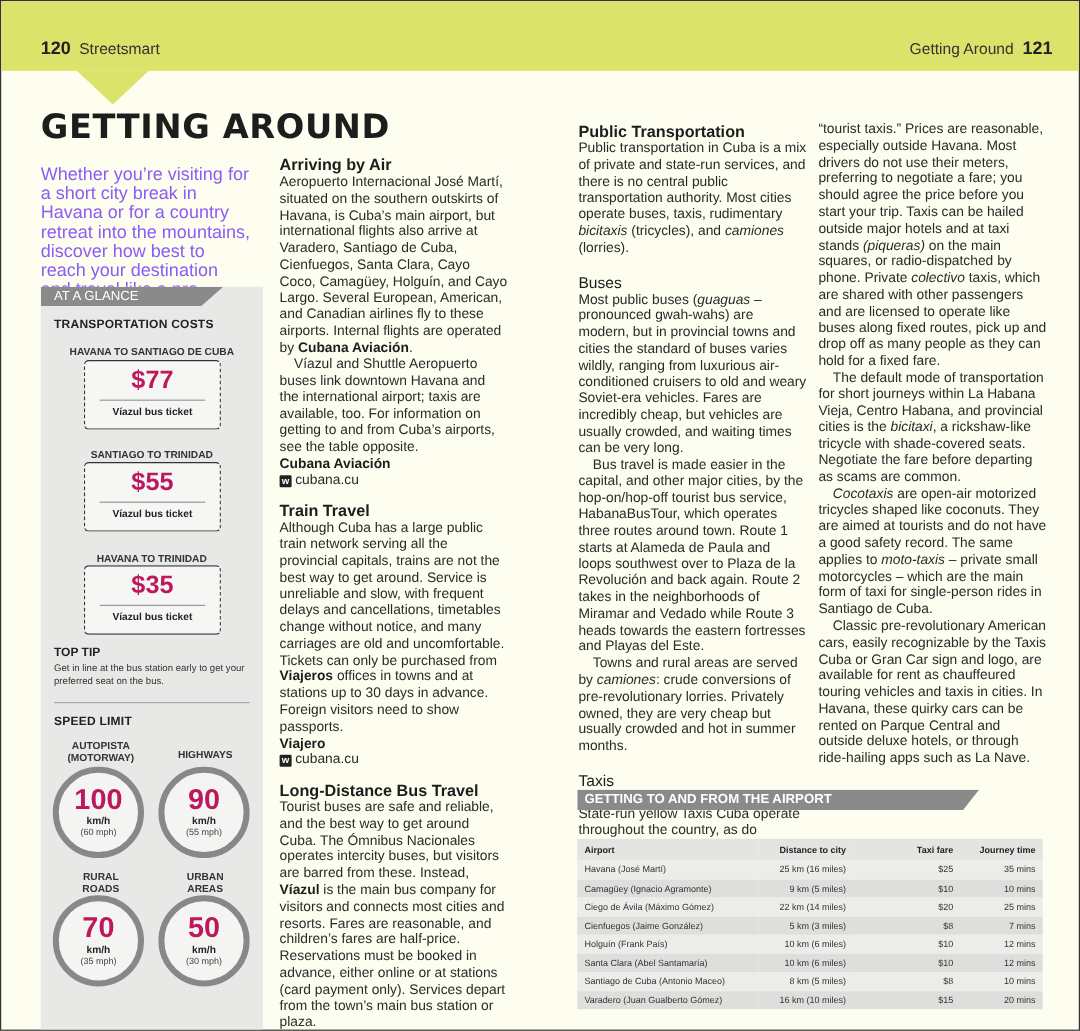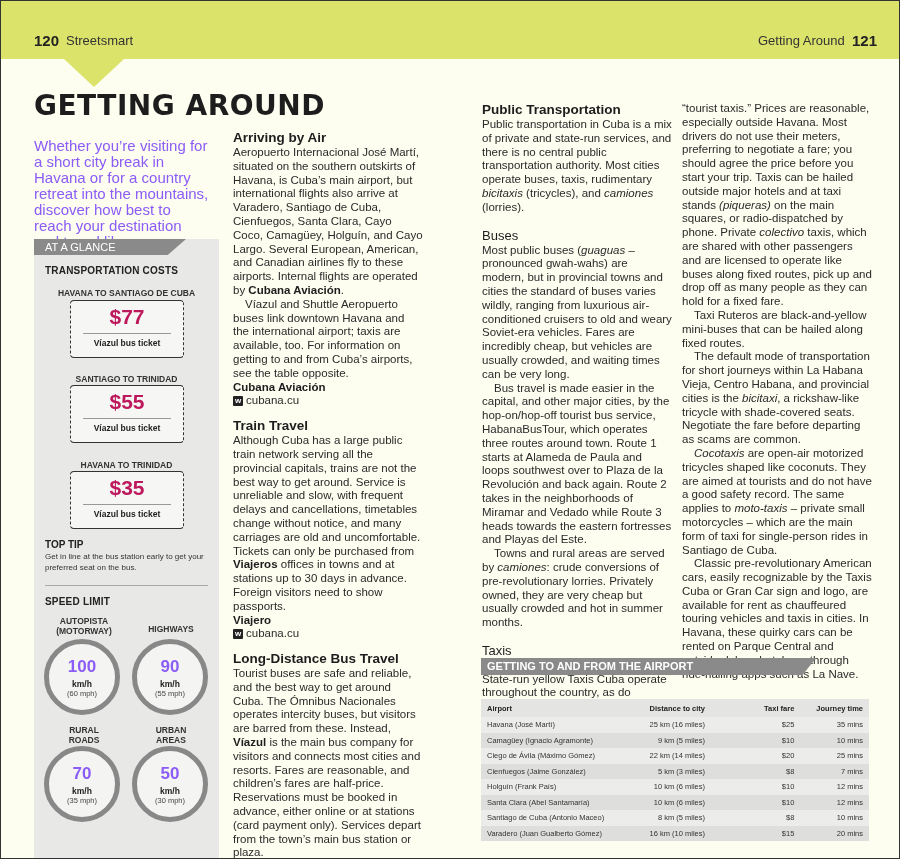--- a/index.html
+++ b/index.html
@@ -53,21 +53,21 @@
   .ticket .rule { width: 88px; height: 1px; background: #999; margin: 4px auto 4px; }
   .ticket .tname { font-weight: bold; font-size: 8.5px; color: #222; }
   .tip-h { position: absolute; left: 11px; top: 300px; font-weight: bold; font-size: 10px; color: #222; }
   .tip-t { position: absolute; left: 11px; top: 312px; width: 160px; font-size: 8px; line-height: 11px; color: #333; }
   .tip-rule { position: absolute; left: 11px; top: 346px; width: 163px; height: 1px; background: #aaa; }
   .sl-label { position: absolute; width: 80px; text-align: center; font-weight: bold; font-size: 8.5px; line-height: 10px; color: #333; }
   .sl-circle {
     position: absolute; width: 76px; height: 76px; border-radius: 50%;
     border: 5px solid #888; background: #f4f4f2; text-align: center;
   }
-  .sl-circle .num { font-weight: bold; font-size: 17px; line-height: 26px; margin-top: 10px; color: #8b5cf6; }
+  .sl-circle .num { font-weight: bold; font-size: 24px; line-height: 26px; margin-top: 10px; color: #be185d; }
   .sl-circle .unit { font-weight: bold; font-size: 8.5px; line-height: 9px; color: #222; }
   .sl-circle .mph { font-size: 7.5px; line-height: 10px; color: #444; }
 
   .col { position: absolute; font-size: 11.5px; line-height: 13.8px; color: #2a2a2a; }
   .col h2 { font-weight: bold; font-size: 13.5px; line-height: 16px; color: #1d1d1d; }
   .col h3 { font-weight: normal; font-size: 13px; line-height: 16px; color: #1d1d1d; margin-top: 13px; }
   .col p { margin: 0; }
   .col p.ind { text-indent: 12px; }
   .col .bold { font-weight: bold; color: #1d1d1d; }
   .col .link { display: flex; align-items: center; gap: 3px; }
@@ -207,21 +207,20 @@
     <p class="ind"><span>Towns and rural areas are served by </span><i>camiones</i><span>: crude conversions of pre-revolutionary lorries. Privately owned, they are very cheap but usually crowded and hot in summer months.</span></p>
   </section>
   <section>
     <h3>Taxis</h3>
     <p>Cuba has multiple types of taxi. State-run yellow Taxis Cuba operate throughout the country, as do Cubataxi’s yellow</p>
   </section>
 </div>
 
 <div class="col" style="left:681px;top:101px;width:190px">
   <p><span>“tourist taxis.” Prices are reasonable, especially outside Havana. Most drivers do not use their meters, preferring to negotiate a fare; you should agree the price before you start your trip. Taxis can be hailed outside major hotels and at taxi stands </span><i>(piqueras)</i><span> on the main squares, or radio-dispatched by phone. Private </span><i>colectivo</i><span> taxis, which are shared with other passengers and are licensed to operate like buses along fixed routes, pick up and drop off as many people as they can hold for a fixed fare.</span></p>
-  <p class="ind">Taxi Ruteros are black-and-yellow mini-buses that can be hailed along fixed routes.</p>
   <p class="ind"><span>The default mode of transportation for short journeys within La Habana Vieja, Centro Habana, and provincial cities is the </span><i>bicitaxi</i><span>, a rickshaw-like tricycle with shade-covered seats. Negotiate the fare before departing as scams are common.</span></p>
   <p class="ind"><i>Cocotaxis</i><span> are open-air motorized tricycles shaped like coconuts. They are aimed at tourists and do not have a good safety record. The same applies to </span><i>moto-taxis</i><span> – private small motorcycles – which are the main form of taxi for single-person rides in Santiago de Cuba.</span></p>
   <p class="ind">Classic pre-revolutionary American cars, easily recognizable by the Taxis Cuba or Gran Car sign and logo, are available for rent as chauffeured touring vehicles and taxis in cities. In Havana, these quirky cars can be rented on Parque Central and outside deluxe hotels, or through ride-hailing apps such as La Nave.</p>
 </div>
 
 <div class="air">
   <div class="air-banner">GETTING TO AND FROM THE AIRPORT</div>
   <table class="air-table">
     <thead>
       <tr>

